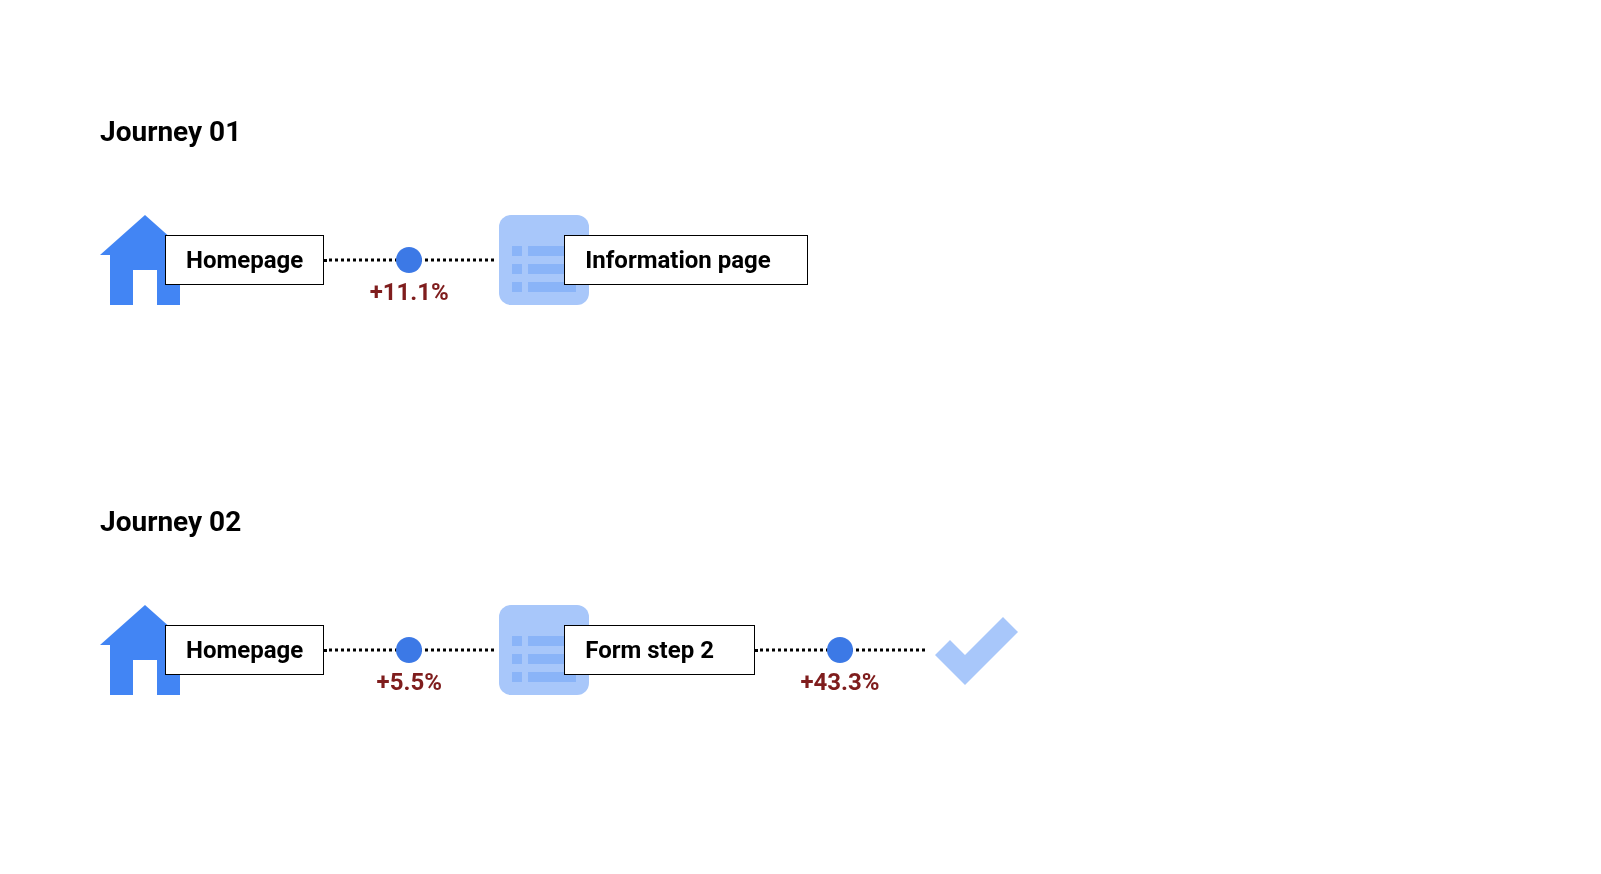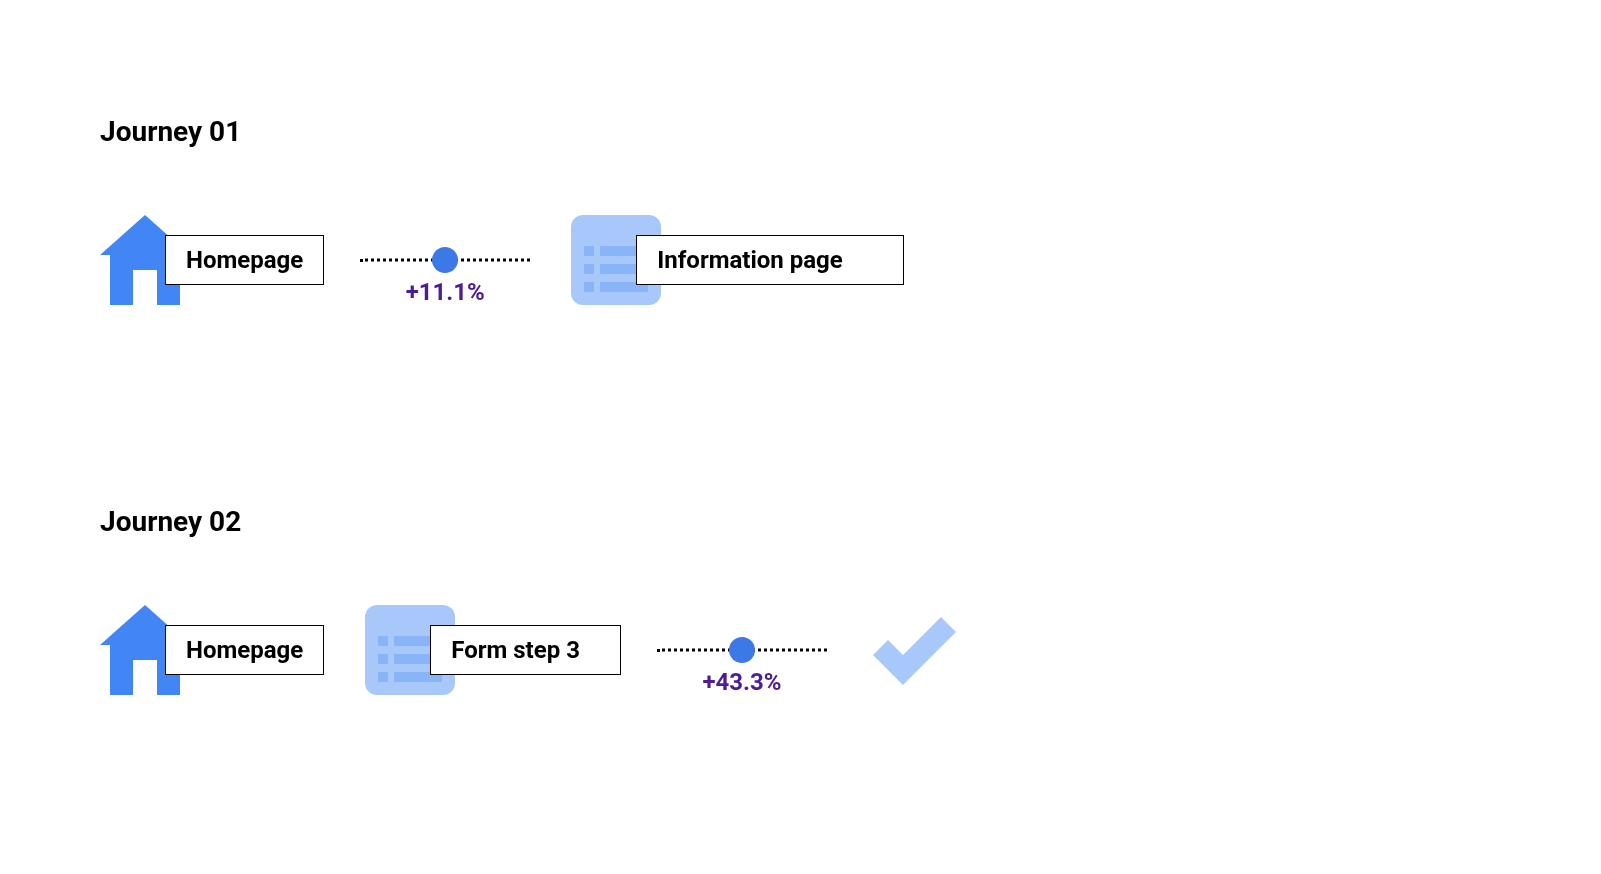--- a/index.html
+++ b/index.html
@@ -19,21 +19,20 @@
   }
   .journey-title {
     position: absolute;
     font-size: 28px;
     font-weight: 700;
     color: #000;
   }
   .journey-row {
     position: absolute;
     display: flex;
-    gap: 36px;
   }
   .step {
     position: relative;
     display: flex;
     align-items: center;
   }
   .icon-wrap {
     width: 100px;
     height: 100px;
     display: flex;
@@ -76,21 +75,21 @@
     z-index: 1;
     position: relative;
   }
   .connector-label {
     position: absolute;
     top: 68px;
     left: 50%;
     transform: translateX(-50%);
     font-size: 24px;
     font-weight: 700;
-    color: #4c1d95;
+    color: #7f1d1d;
     white-space: nowrap;
   }
   
   .c-primary { fill: #4285f4; }
   .c-light   { fill: #a8c7fa; }
   .c-mid     { fill: #8ab4f8; }
 </style>
 </head>
 <body>
 
@@ -120,52 +119,57 @@
         <svg viewBox="0 0 100 100" width="100" height="100">
           <rect class="c-light" x="5" y="5" width="90" height="90" rx="12"></rect>
           <rect class="c-mid" x="18" y="36" width="10" height="10"></rect>
           <rect class="c-mid" x="34" y="36" width="48" height="10"></rect>
           <rect class="c-mid" x="18" y="54" width="10" height="10"></rect>
           <rect class="c-mid" x="34" y="54" width="48" height="10"></rect>
           <rect class="c-mid" x="18" y="72" width="10" height="10"></rect>
           <rect class="c-mid" x="34" y="72" width="48" height="10"></rect>
         </svg>
       </div>
-      <div class="step-label" style="padding-right:60px;">Information page</div>
+      <div class="step-label" style="padding-right:36px;">Information page</div>
     </div>
 
   </div>
 
   <div class="journey-title" style="left:100px; top:505px;">Journey 02</div>
 
   <div class="journey-row" style="left:95px; top:600px;">
 
     <div class="step">
       <div class="icon-wrap">
         <svg viewBox="0 0 100 100" width="100" height="100">
           <path class="c-primary" d="M50 5 L95 45 L85 45 L85 95 L62 95 L62 60 L38 60 L38 95 L15 95 L15 45 L5 45 Z"></path>
         </svg>
       </div>
       <div class="step-label">Homepage</div>
     </div>
 
+    <div class="connector" style="width:170px;">
+      <div class="connector-line"></div>
+      <div class="connector-dot"></div>
+      <div class="connector-label">+5.5%</div>
+    </div>
 
     <div class="step">
       <div class="icon-wrap">
         <svg viewBox="0 0 100 100" width="100" height="100">
           <rect class="c-light" x="5" y="5" width="90" height="90" rx="12"></rect>
           <rect class="c-mid" x="18" y="36" width="10" height="10"></rect>
           <rect class="c-mid" x="34" y="36" width="48" height="10"></rect>
           <rect class="c-mid" x="18" y="54" width="10" height="10"></rect>
           <rect class="c-mid" x="34" y="54" width="48" height="10"></rect>
           <rect class="c-mid" x="18" y="72" width="10" height="10"></rect>
           <rect class="c-mid" x="34" y="72" width="48" height="10"></rect>
         </svg>
       </div>
-      <div class="step-label" style="padding-right:40px;">Form step 3</div>
+      <div class="step-label" style="padding-right:40px;">Form step 2</div>
     </div>
 
     <div class="connector" style="width:170px;">
       <div class="connector-line"></div>
       <div class="connector-dot"></div>
       <div class="connector-label">+43.3%</div>
     </div>
 
     <div class="step">
       <div class="icon-wrap">

